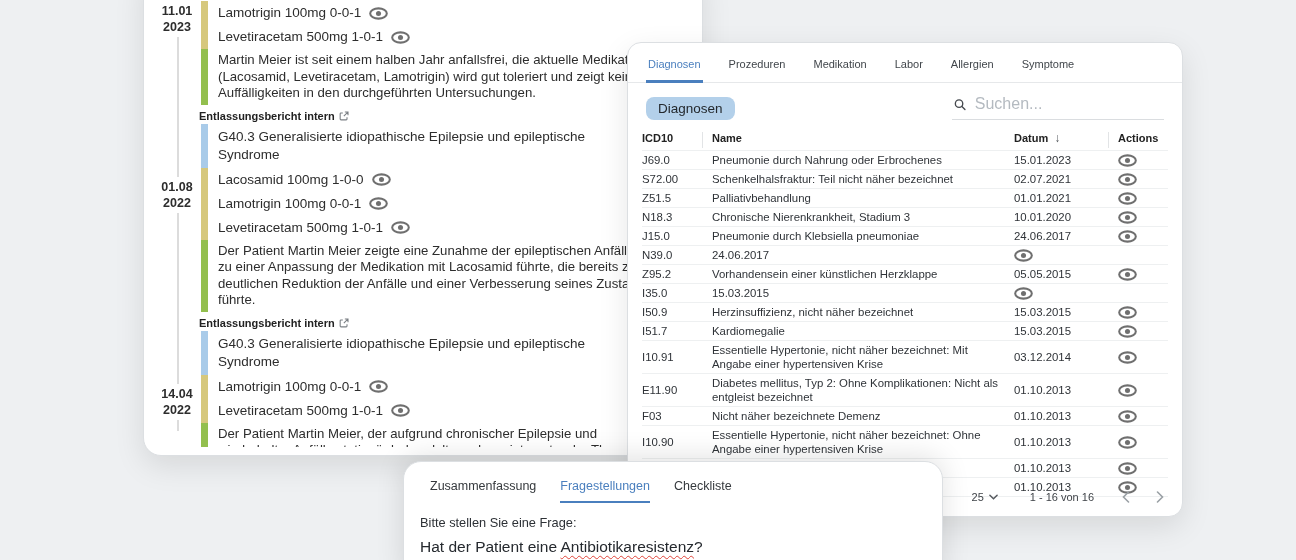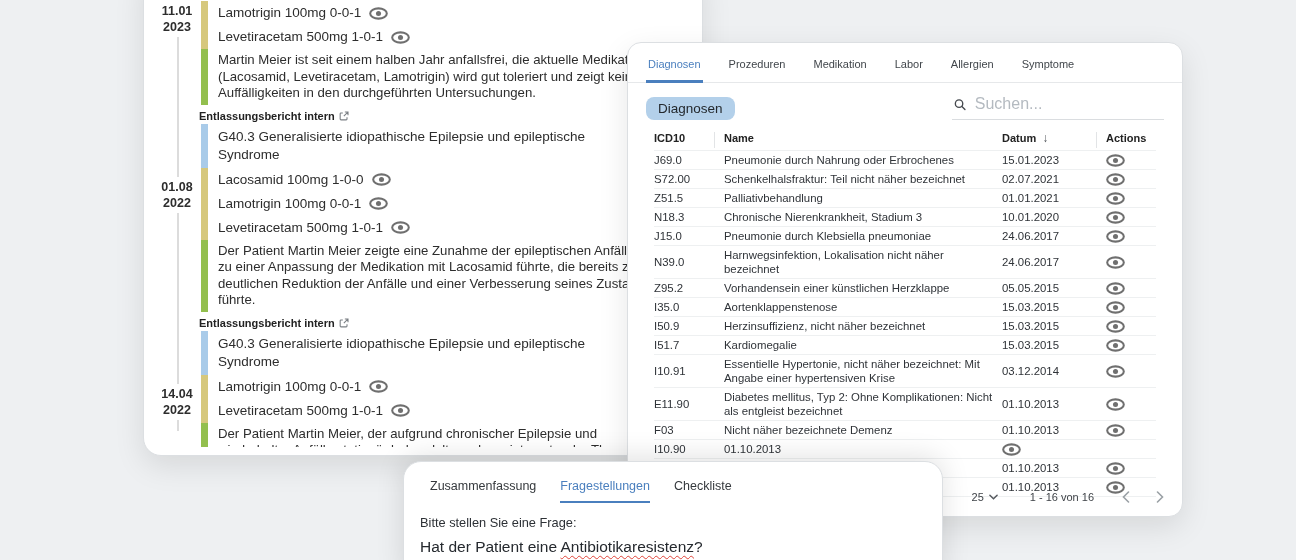--- a/index.html
+++ b/index.html
@@ -35,21 +35,21 @@
   .rc-tabs{display:flex;gap:24px;padding:0 18px;border-bottom:1px solid #e6e8ea;}
   .rc-tab{font-size:11px;color:#41464b;padding:15px 2px 10px;border-bottom:3px solid transparent;
     margin-bottom:-1px;cursor:pointer;white-space:nowrap;}
   .rc-tab.active{color:var(--accent);border-color:var(--accent);}
   .rc-toolbar{display:flex;justify-content:space-between;align-items:flex-end;padding:8px 18px 0;}
   .badge{background:var(--badge);border-radius:8px;padding:4px 12px;font-size:13.5px;color:#23282d;}
   .search{display:flex;align-items:center;gap:7px;width:212px;border-bottom:1px solid #dadde0;padding:3px 2px 5px;}
   .search input{border:0;outline:0;font-size:16px;width:100%;color:#333;background:transparent;
     font-family:"Liberation Sans","DejaVu Sans",sans-serif;}
   .search input::placeholder{color:#b4bac0;}
-  .table{margin:4px 26px 0;}
+  .table{margin:4px 14px 0;}
   .thead,.tr{display:grid;grid-template-columns:70px 1fr 104px 50px;}
   .thead{font-size:11px;font-weight:bold;padding:8px 0 6px;color:#222;}
   .th{position:relative;display:flex;align-items:center;gap:6px;}
   .th.sep::before{content:"";position:absolute;left:-10px;top:0;height:16px;width:1px;background:#e2e4e6;}
   .sort-arrow{font-size:12px;color:#55595e;cursor:pointer;line-height:1;}
   .tr{font-size:11.4px;line-height:14px;padding:2px 0;border-top:1px solid #eef0f1;align-items:center;color:#2f3338;}
   .tr:last-child{border-bottom:1px solid #eef0f1;}
   .td.name{padding-right:6px;}
   .td.actions{display:flex;align-items:center;}
   .rc-pagination{position:absolute;right:16px;bottom:11px;display:flex;align-items:center;font-size:11px;color:#3f4348;}
@@ -285,21 +285,20 @@
             <span class="eyebtn">
               <svg width="19" height="13" viewBox="0 0 24 16">
                 <ellipse cx="12" cy="8" rx="10.5" ry="6.5" fill="none" stroke="var(--eye)" stroke-width="2.6"></ellipse>
                 <circle cx="12" cy="8" r="3.2" fill="var(--eye)"></circle>
               </svg>
             </span>
           </div>
         </div>
         <div class="tr">
           <div class="td icd">N39.0</div>
-          <div class="td name">Harnwegsinfektion, Lokalisation nicht näher bezeichnet</div>
           <div class="td datum">24.06.2017</div>
           <div class="td actions">
             <span class="eyebtn">
               <svg width="19" height="13" viewBox="0 0 24 16">
                 <ellipse cx="12" cy="8" rx="10.5" ry="6.5" fill="none" stroke="var(--eye)" stroke-width="2.6"></ellipse>
                 <circle cx="12" cy="8" r="3.2" fill="var(--eye)"></circle>
               </svg>
             </span>
           </div>
         </div>
@@ -311,21 +310,20 @@
             <span class="eyebtn">
               <svg width="19" height="13" viewBox="0 0 24 16">
                 <ellipse cx="12" cy="8" rx="10.5" ry="6.5" fill="none" stroke="var(--eye)" stroke-width="2.6"></ellipse>
                 <circle cx="12" cy="8" r="3.2" fill="var(--eye)"></circle>
               </svg>
             </span>
           </div>
         </div>
         <div class="tr">
           <div class="td icd">I35.0</div>
-          <div class="td name">Aortenklappenstenose</div>
           <div class="td datum">15.03.2015</div>
           <div class="td actions">
             <span class="eyebtn">
               <svg width="19" height="13" viewBox="0 0 24 16">
                 <ellipse cx="12" cy="8" rx="10.5" ry="6.5" fill="none" stroke="var(--eye)" stroke-width="2.6"></ellipse>
                 <circle cx="12" cy="8" r="3.2" fill="var(--eye)"></circle>
               </svg>
             </span>
           </div>
         </div>
@@ -389,20 +387,21 @@
             <span class="eyebtn">
               <svg width="19" height="13" viewBox="0 0 24 16">
                 <ellipse cx="12" cy="8" rx="10.5" ry="6.5" fill="none" stroke="var(--eye)" stroke-width="2.6"></ellipse>
                 <circle cx="12" cy="8" r="3.2" fill="var(--eye)"></circle>
               </svg>
             </span>
           </div>
         </div>
         <div class="tr">
           <div class="td icd">I10.90</div>
+          <div class="td name">Essentielle Hypertonie, nicht näher bezeichnet: Ohne Angabe einer hypertensiven Krise</div>
           <div class="td datum">01.10.2013</div>
           <div class="td actions">
             <span class="eyebtn">
               <svg width="19" height="13" viewBox="0 0 24 16">
                 <ellipse cx="12" cy="8" rx="10.5" ry="6.5" fill="none" stroke="var(--eye)" stroke-width="2.6"></ellipse>
                 <circle cx="12" cy="8" r="3.2" fill="var(--eye)"></circle>
               </svg>
             </span>
           </div>
         </div>

